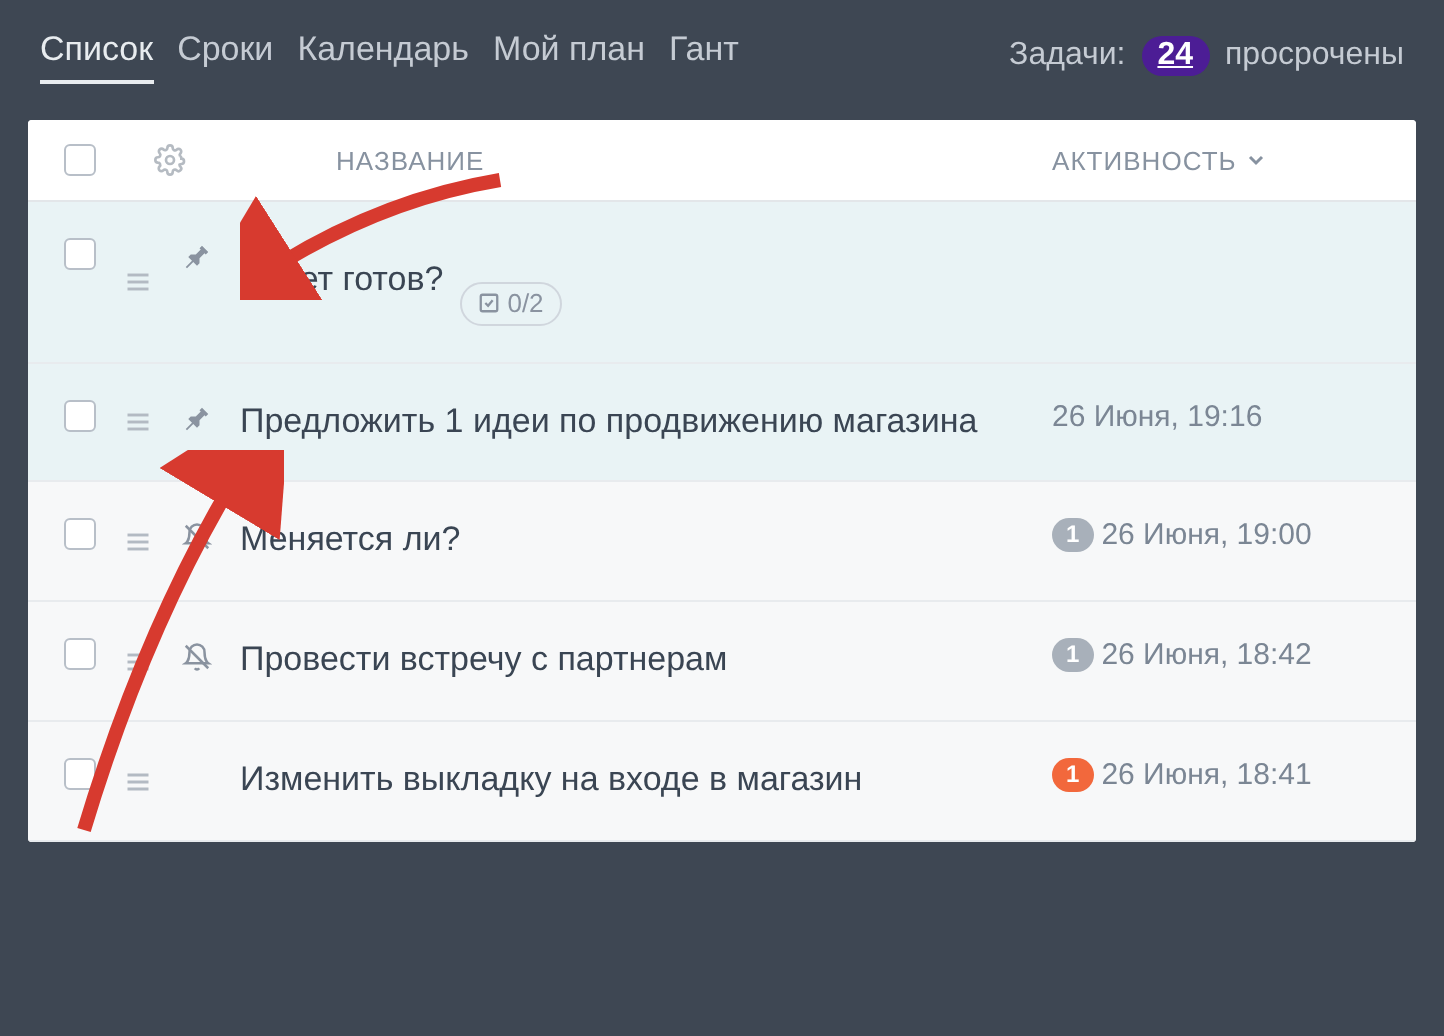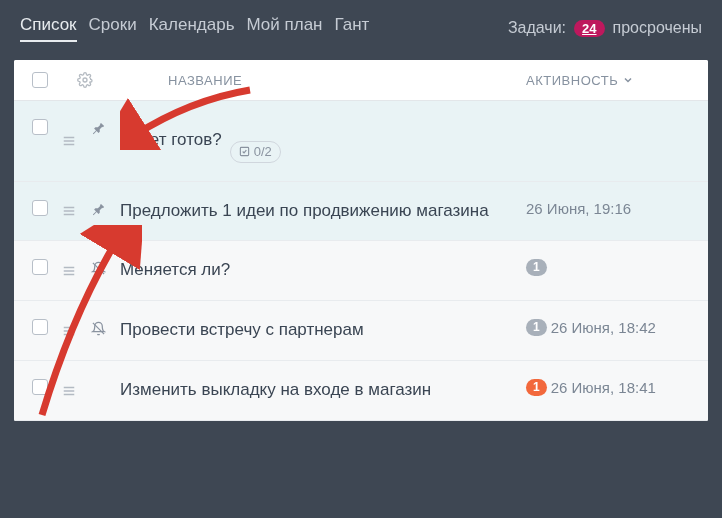--- a/index.html
+++ b/index.html
@@ -33,25 +33,25 @@
   }
   .right-status {
     margin-left: auto;
     display: flex;
     align-items: center;
     gap: 8px;
     font-size: 16px;
     color: #c5cbd3;
   }
   .badge-red {
-    background: #be185d;
+    background: #4c1d95;
     color: #fff;
     border-radius: 10px;
     padding: 1px 8px;
-    font-size: 13px;
+    font-size: 16px;
     font-weight: 600;
     text-decoration: underline;
   }
   .panel {
     background: #f7f8f9;
     margin: 4px 14px 14px 14px;
     border-radius: 2px;
     overflow: hidden;
   }
   .thead {
@@ -267,20 +267,21 @@
               <path d="M18 8a6 6 0 0 0-12 0c0 7-3 9-3 9h18s-3-2-3-9"></path>
               <path d="M13.7 21a2 2 0 0 1-3.4 0"></path>
               <line x1="3" y1="3" x2="21" y2="21"></line>
             </svg></span>
         </div>
         <div class="tasktitle">
           <span>Меняется ли?</span>
         </div>
         <div class="activity">
           <span class="count-gray">1</span> 
+          <span>26 Июня, 19:00</span>
         </div>
       </div>
       <div class="row">
         <div class="col-check">
           <div class="checkbox"></div>
         </div>
         <div class="drag">
           <svg width="16" height="14" viewBox="0 0 24 24" fill="none" stroke="currentColor" stroke-width="2.5">
             <line x1="3" y1="6" x2="21" y2="6"></line>
             <line x1="3" y1="12" x2="21" y2="12"></line>

